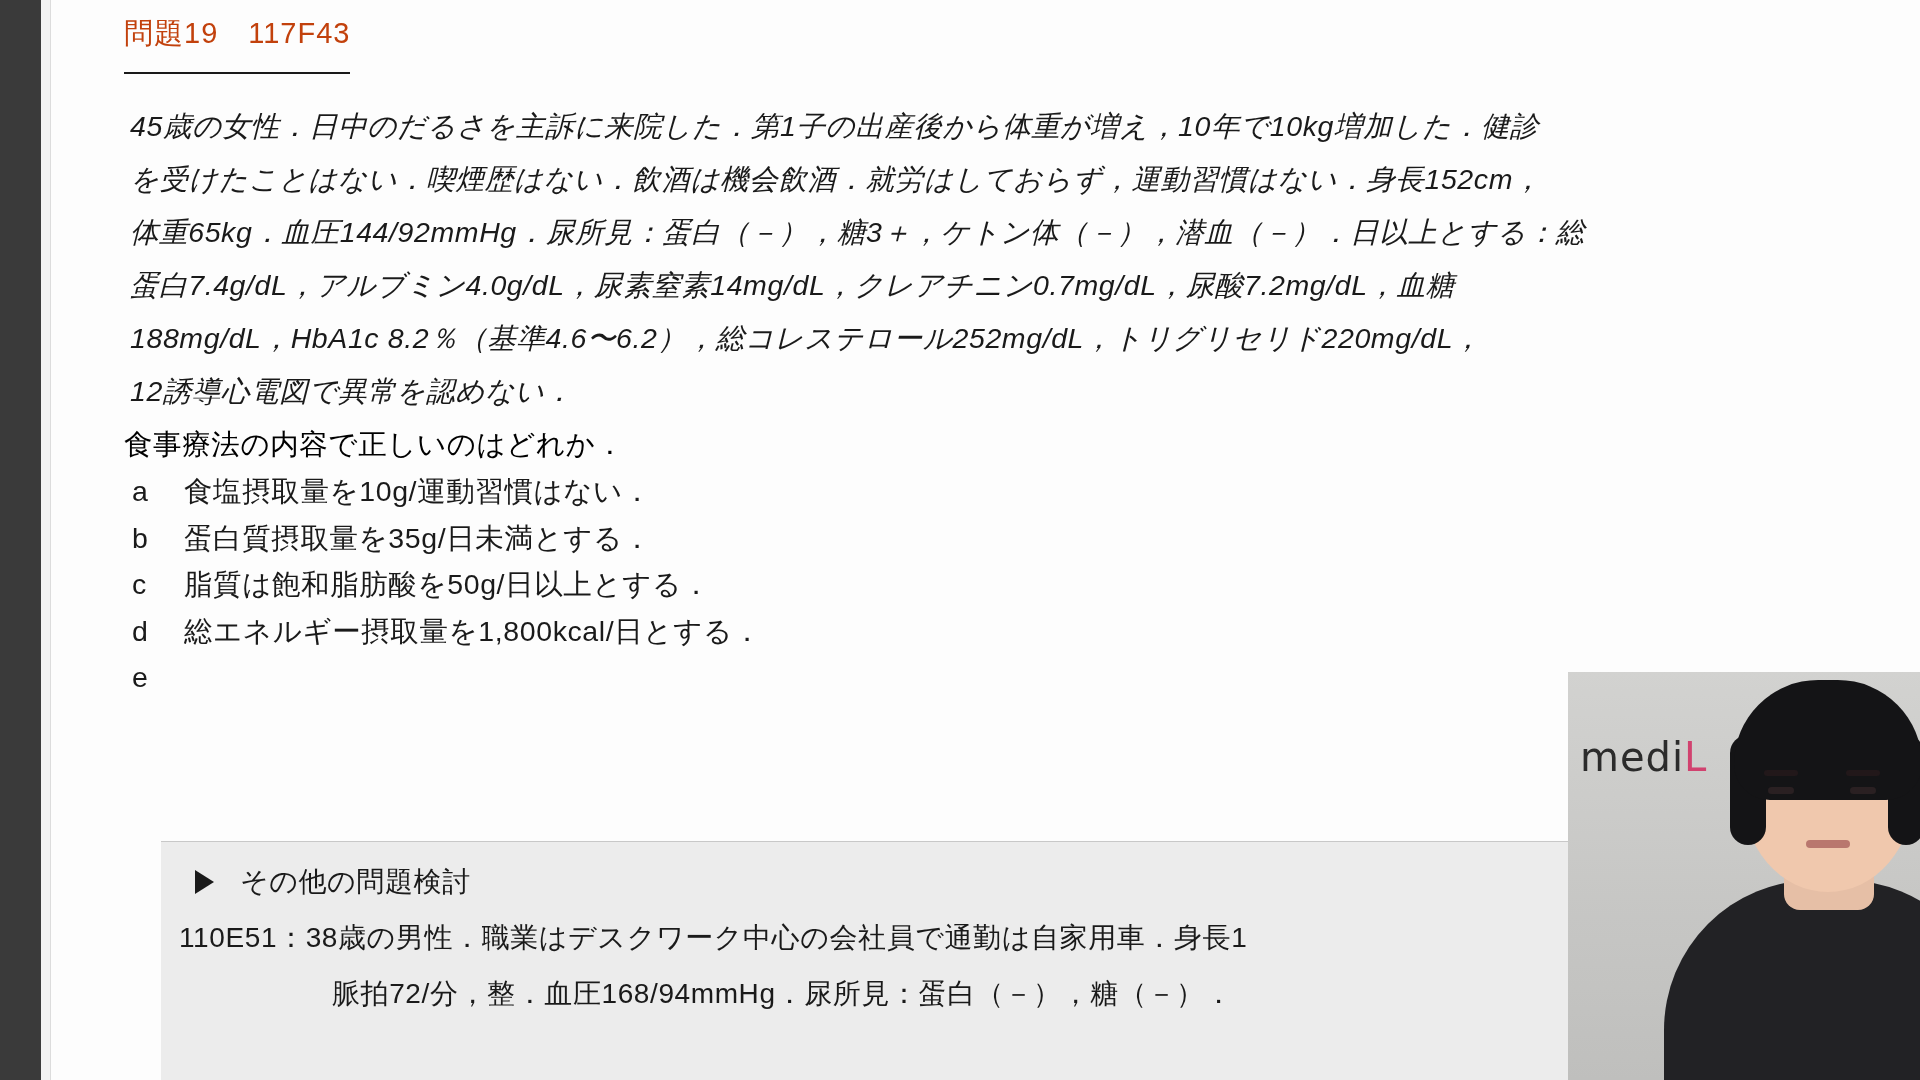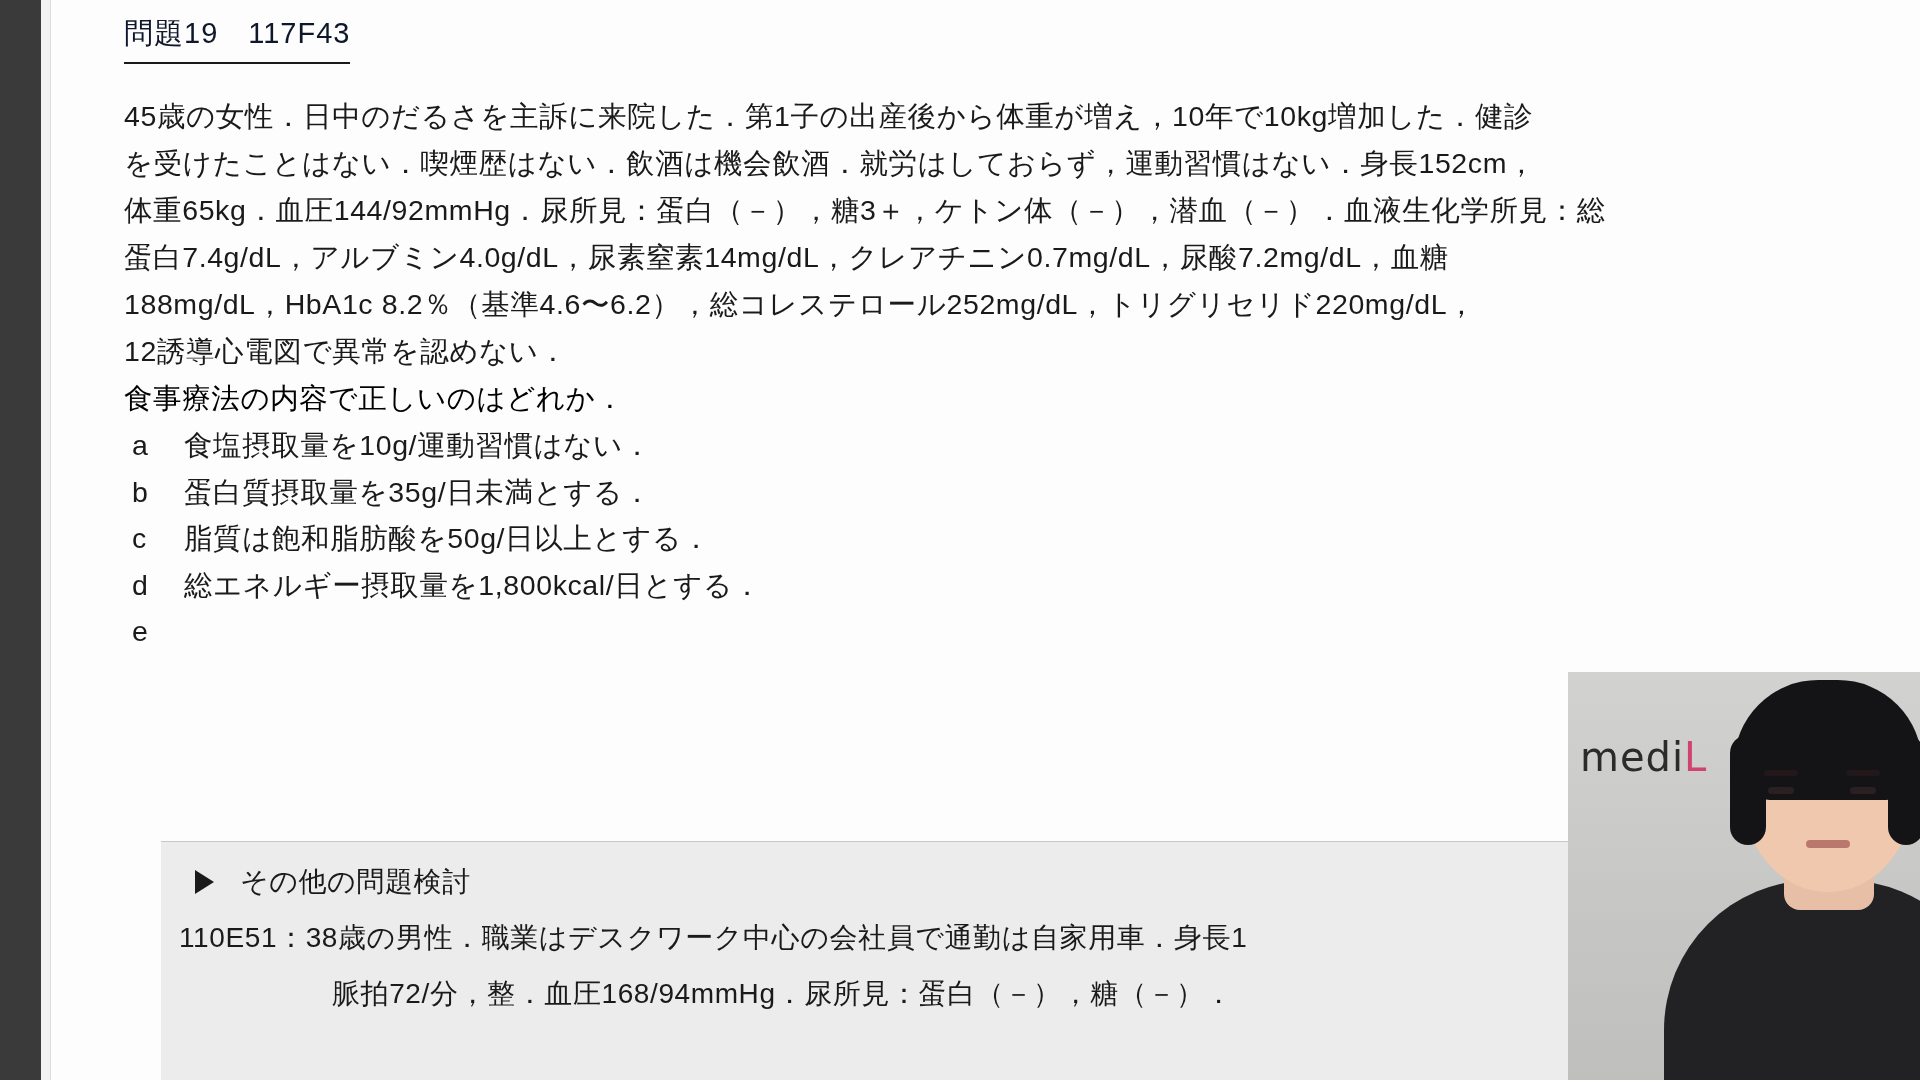--- a/index.html
+++ b/index.html
@@ -50,39 +50,40 @@
 
   .content {
     position: absolute;
     left: 73px;
     top: 14px;
     width: 1740px;
   }
 
   .q-title {
     font-size: 29px;
-    color: #0f172a;
+    color: #c2410c;
     letter-spacing: 1px;
     display: inline-block;
     border-bottom: 2px solid #1a1a1a;
-    padding-bottom: 8px;
-    margin-bottom: 29px;
+    padding-bottom: 18px;
+    margin-bottom: 23px;
     white-space: pre;
   }
 
   .stem {
     font-size: 28.5px;
     line-height: 47px;
     color: #1a1a1a;
     letter-spacing: 0.6px;
     margin: 0;
   }
   .stem p {
-    margin: 0;
+    margin: 6px;
     white-space: pre-wrap;
+    font-style: italic;
   }
 
   .question-line {
     font-size: 28.5px;
     line-height: 47px;
     color: #000000;
     letter-spacing: 0.6px;
     margin-top: 0px;
   }
 
@@ -287,21 +288,21 @@
 
   <div class="slide">
 
     <div class="content">
 
       <div class="q-title">問題19　117F43</div>
 
       <div class="stem">
         <p>45歳の女性．日中のだるさを主訴に来院した．第1子の出産後から体重が増え，10年で10kg増加した．健診</p>
         <p>を受けたことはない．喫煙歴はない．飲酒は機会飲酒．就労はしておらず，運動習慣はない．身長152cm，</p>
-        <p>体重65kg．血圧144/92mmHg．尿所見：蛋白（－），糖3＋，ケトン体（－），潜血（－）．血液生化学所見：総</p>
+        <p>体重65kg．血圧144/92mmHg．尿所見：蛋白（－），糖3＋，ケトン体（－），潜血（－）．日以上とする：総</p>
         <p>蛋白7.4g/dL，アルブミン4.0g/dL，尿素窒素14mg/dL，クレアチニン0.7mg/dL，尿酸7.2mg/dL，血糖</p>
         <p>188mg/dL，HbA1c 8.2％（基準4.6〜6.2），総コレステロール252mg/dL，トリグリセリド220mg/dL，</p>
         <p>12誘導心電図で異常を認めない．</p>
       </div>
 
       <div class="question-line">食事療法の内容で正しいのはどれか．</div>
 
       <div class="choices">
         <div class="choice">
           <span class="letter">a</span>

